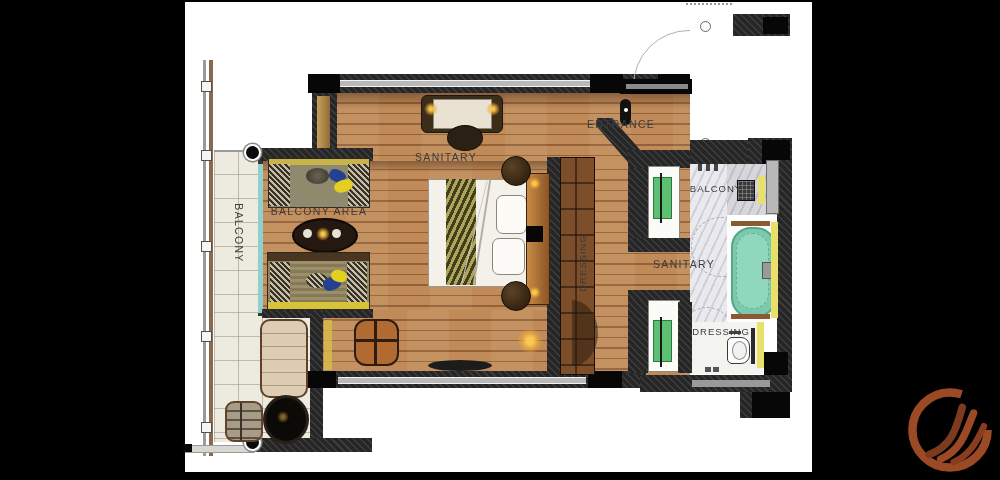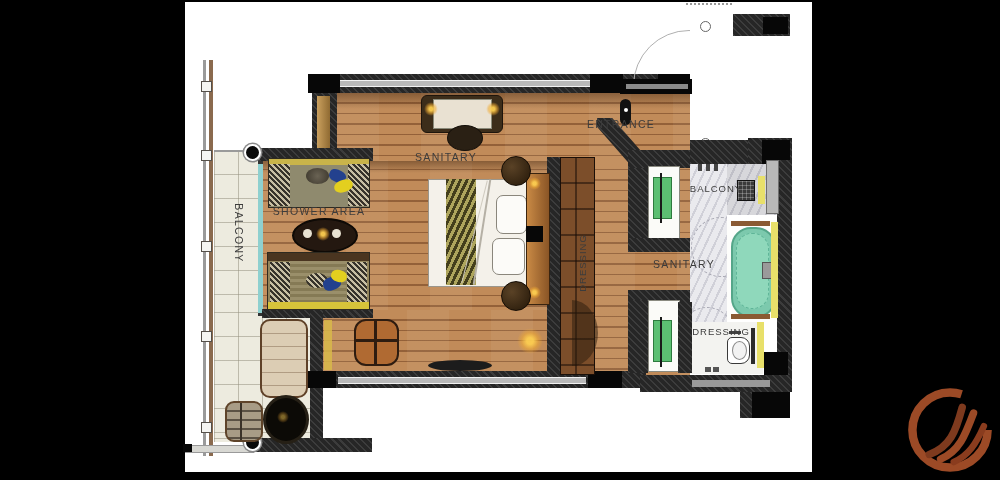--- a/index.html
+++ b/index.html
@@ -211,21 +211,21 @@
   <div class="a" style="left:526px;top:173px;width:22px;height:130px;background:linear-gradient(90deg,#c98a45,#8a5526);border:1px solid #3a240f"></div>
   <div class="glow" style="left:528px;top:177px;width:13px;height:13px"></div>
   <div class="glow" style="left:528px;top:286px;width:13px;height:13px"></div>
   <div class="blk" style="left:526px;top:226px;width:17px;height:16px"></div>
   <div class="a" style="left:501px;top:156px;width:28px;height:28px;border-radius:50%;background:radial-gradient(circle at 35% 35%,#5a4226,#241708);border:1px solid #140c04"></div>
   <div class="a" style="left:501px;top:281px;width:28px;height:28px;border-radius:50%;background:radial-gradient(circle at 35% 35%,#5a4226,#241708);border:1px solid #140c04"></div>
   <div class="a" style="left:428px;top:360px;width:64px;height:11px;background:#1c1c1c;border-radius:50%"></div>
   <div class="glow" style="left:517px;top:328px;width:26px;height:26px"></div>
 
   <div class="label v90" style="left:239px;top:233px">BALCONY</div>
-  <div class="label" style="left:319px;top:211px">SHOWER AREA</div>
+  <div class="label" style="left:319px;top:211px">BALCONY AREA</div>
   <div class="label" style="left:446px;top:157px">SANITARY</div>
   <div class="label" style="left:621px;top:124px">ENTRANCE</div>
   <div class="label v270 sm" style="left:582px;top:263px">DRESSING</div>
   <div class="label" style="left:684px;top:264px">SANITARY</div>
   <div class="label sm" style="left:716px;top:188px">BALCONY</div>
   <div class="label sm" style="left:721px;top:331px">DRESSING</div>
 
   <div class="a" style="left:903px;top:383px;width:94px;height:94px">
     <svg width="94" height="94" viewBox="0 0 100 100">
       <circle cx="50" cy="50" r="40" fill="none" stroke="#9c4a26" stroke-width="9" pathLength="360" stroke-dasharray="288 72"></circle>

